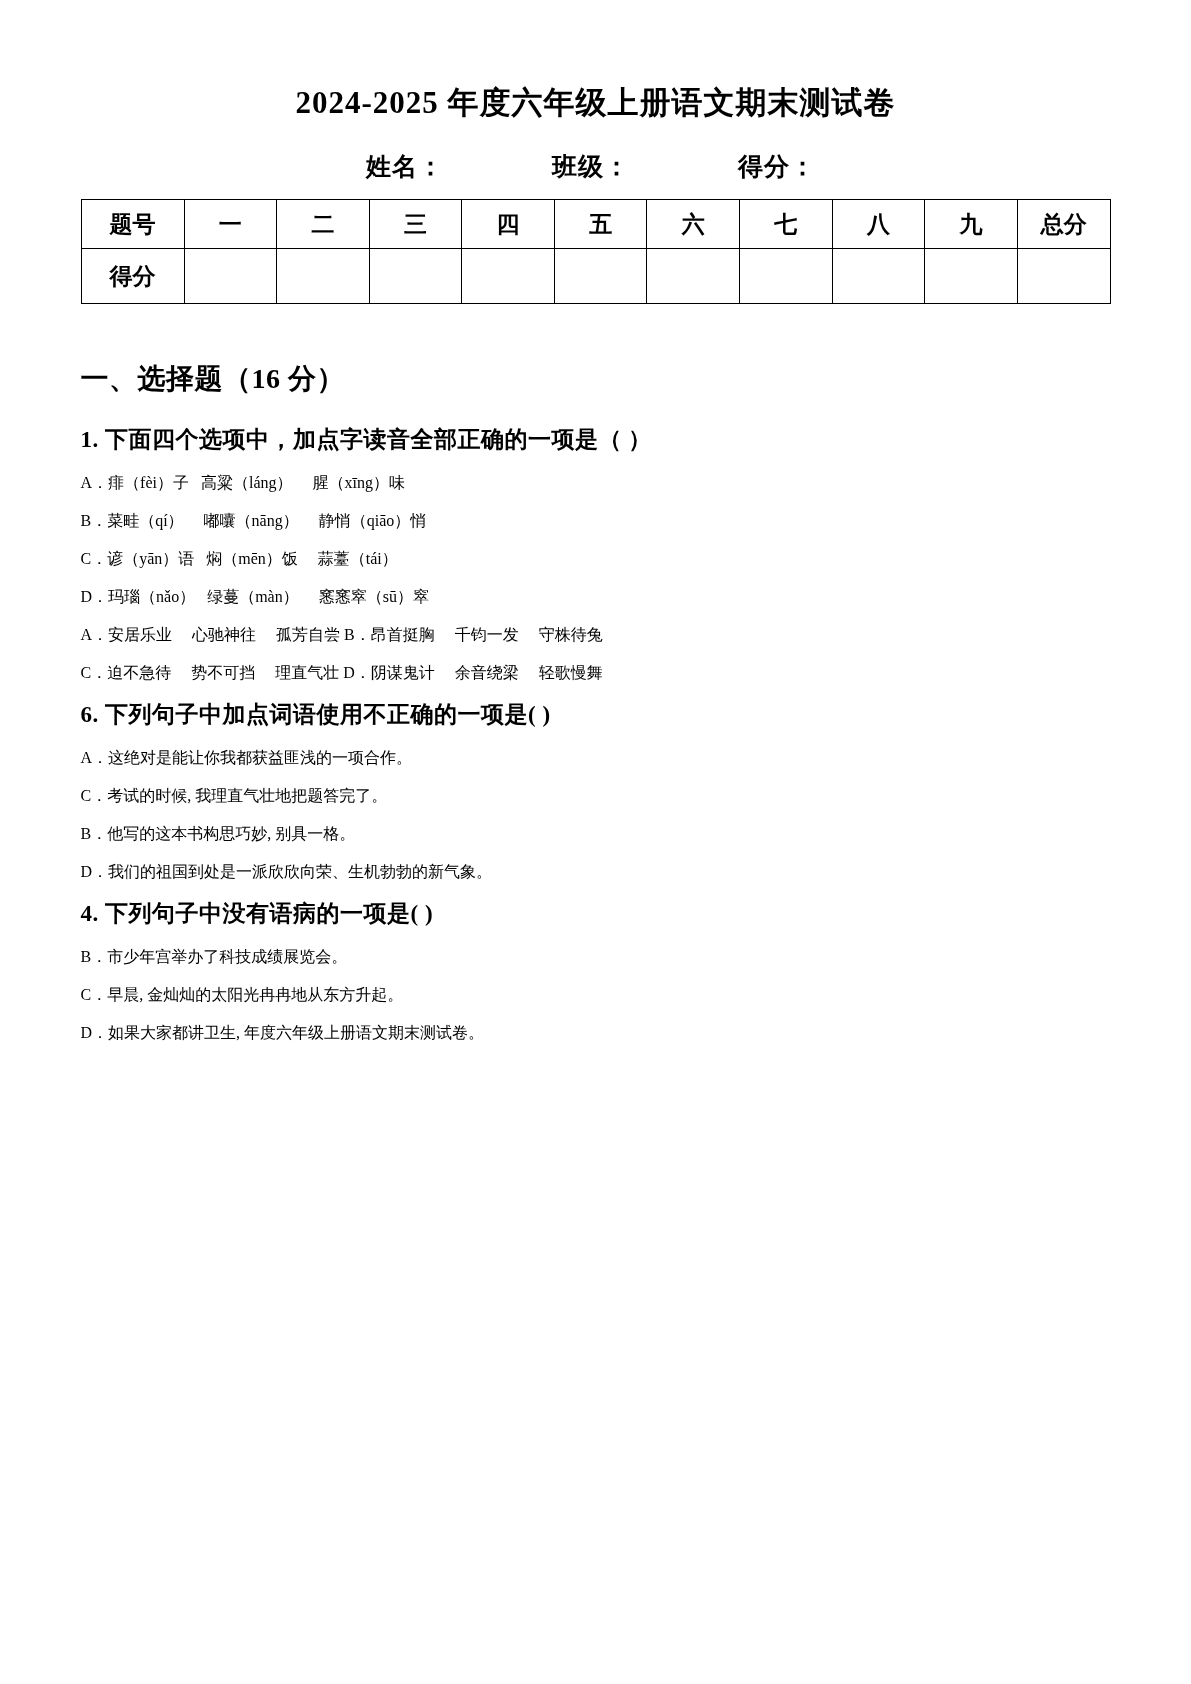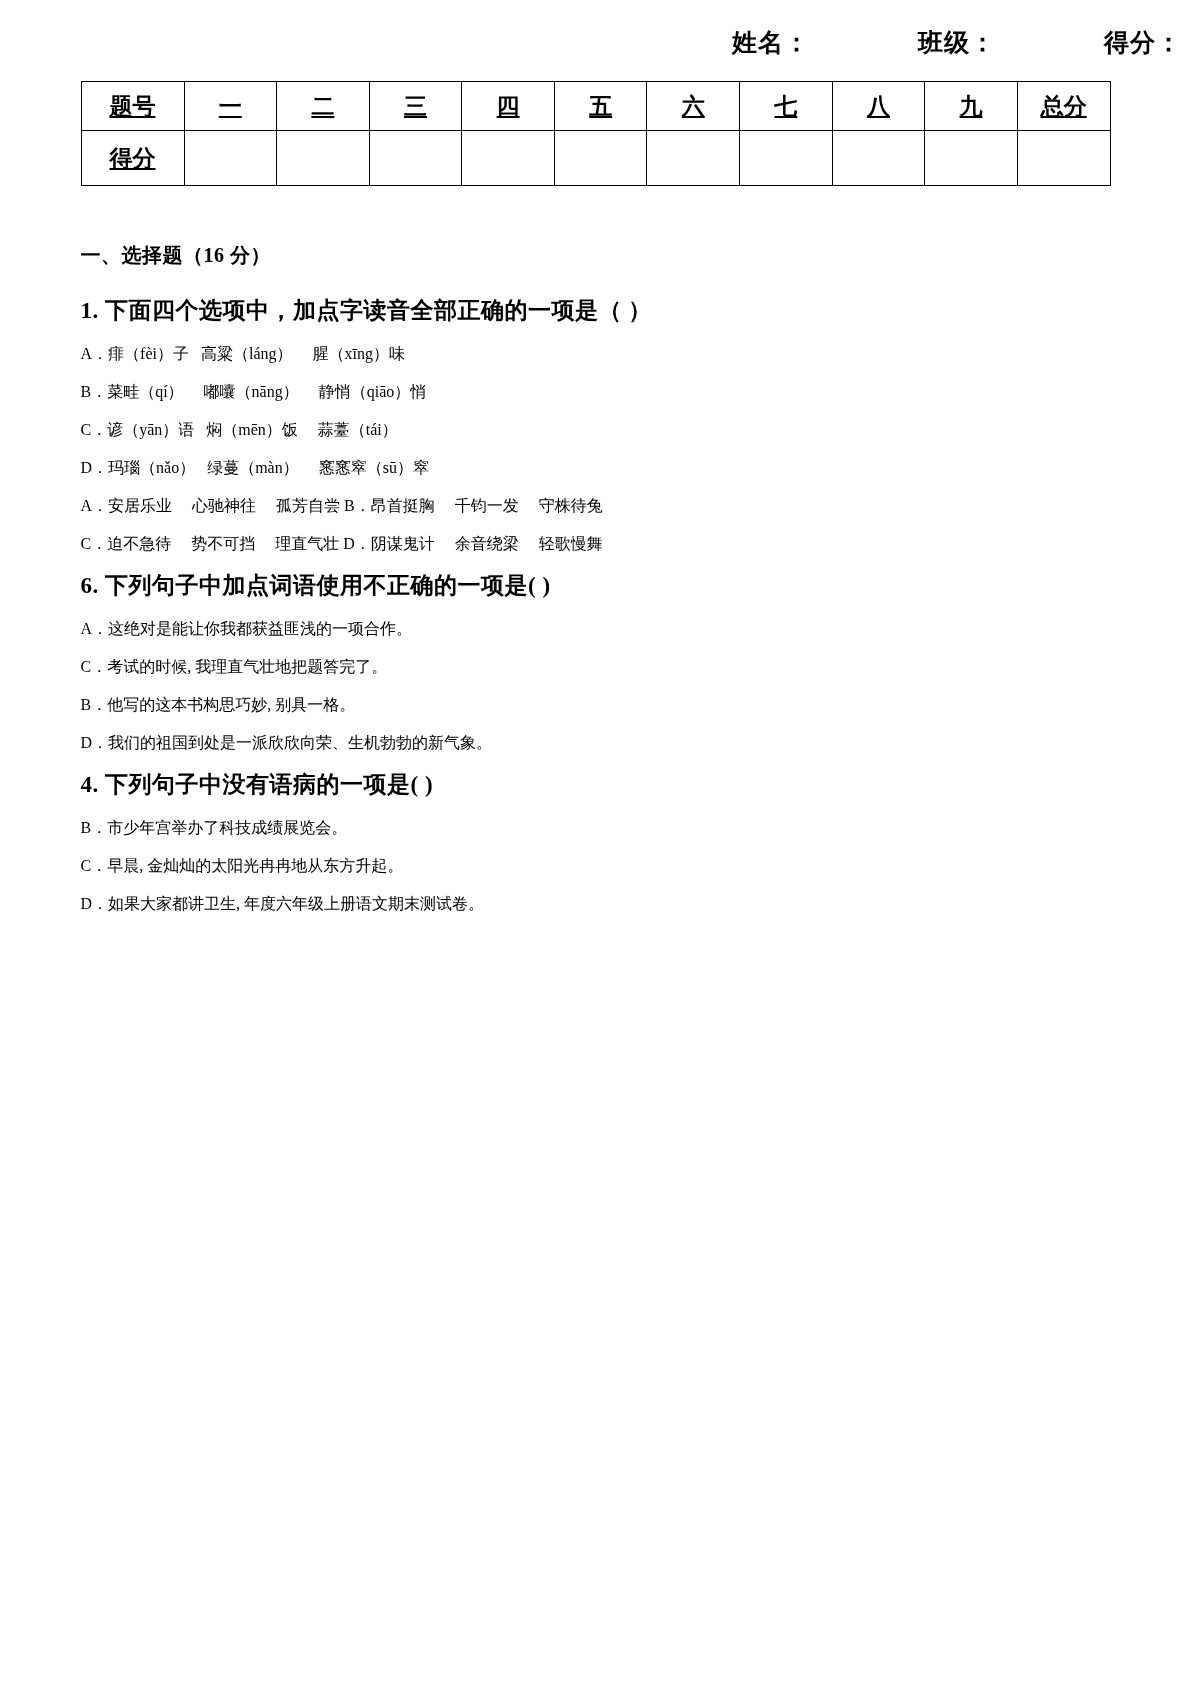--- a/index.html
+++ b/index.html
@@ -25,39 +25,38 @@
   .title {
     text-align: center;
     font-size: 31px;
     font-weight: bold;
     letter-spacing: 1px;
     margin: 82px 0 0 0;
     font-family: "Liberation Serif", "DejaVu Serif", serif;
   }
   .info-row {
     display: flex;
-    justify-content: flex-end;
+    justify-content: center;
     align-items: baseline;
     margin: 26px 0 0 0;
     font-size: 25px;
     font-weight: bold;
     letter-spacing: 1px;
   }
   .info-row span {
     margin-right: 108px;
     white-space: nowrap;
   }
   .info-row span:last-child { margin-right: 9px; }
 
   table.score-table {
     border-collapse: collapse;
-    margin: 22px auto 0 auto;
+    margin: 16px auto 0 auto;
     width: 1030px;
     table-layout: fixed;
-    text-decoration: underline;
   }
   table.score-table td {
     border: 1px solid #000000;
     height: 46px;
     text-align: center;
     vertical-align: middle;
     font-size: 23px;
     font-weight: bold;
     font-family: "Liberation Serif", "DejaVu Serif", serif;
   }
@@ -67,21 +66,21 @@
   table.score-table tr.blank-row td {
     height: 52px;
   }
 
   .content {
     margin: 0 auto;
     width: 1030px;
     padding-top: 56px;
   }
   .section-head {
-    font-size: 20px;
+    font-size: 28px;
     font-weight: bold;
     margin: 0 0 26px 0;
     letter-spacing: 0.5px;
   }
   .q-stem {
     font-size: 23px;
     font-weight: bold;
     margin: 26px 0 16px 0;
     letter-spacing: 0.5px;
   }
@@ -92,20 +91,21 @@
     line-height: 1.5;
     white-space: pre;
     font-family: Liberation Serif, serif;
   }
 </style>
 </head>
 <body>
 
 <div class="page">
 
+  <div class="title">2024-2025 年度六年级上册语文期末测试卷</div>
 
   <div class="info-row">
     <span>姓名：</span>
     <span>班级：</span>
     <span>得分：</span>
   </div>
 
   <table class="score-table">
     <tbody>
       <tr>

